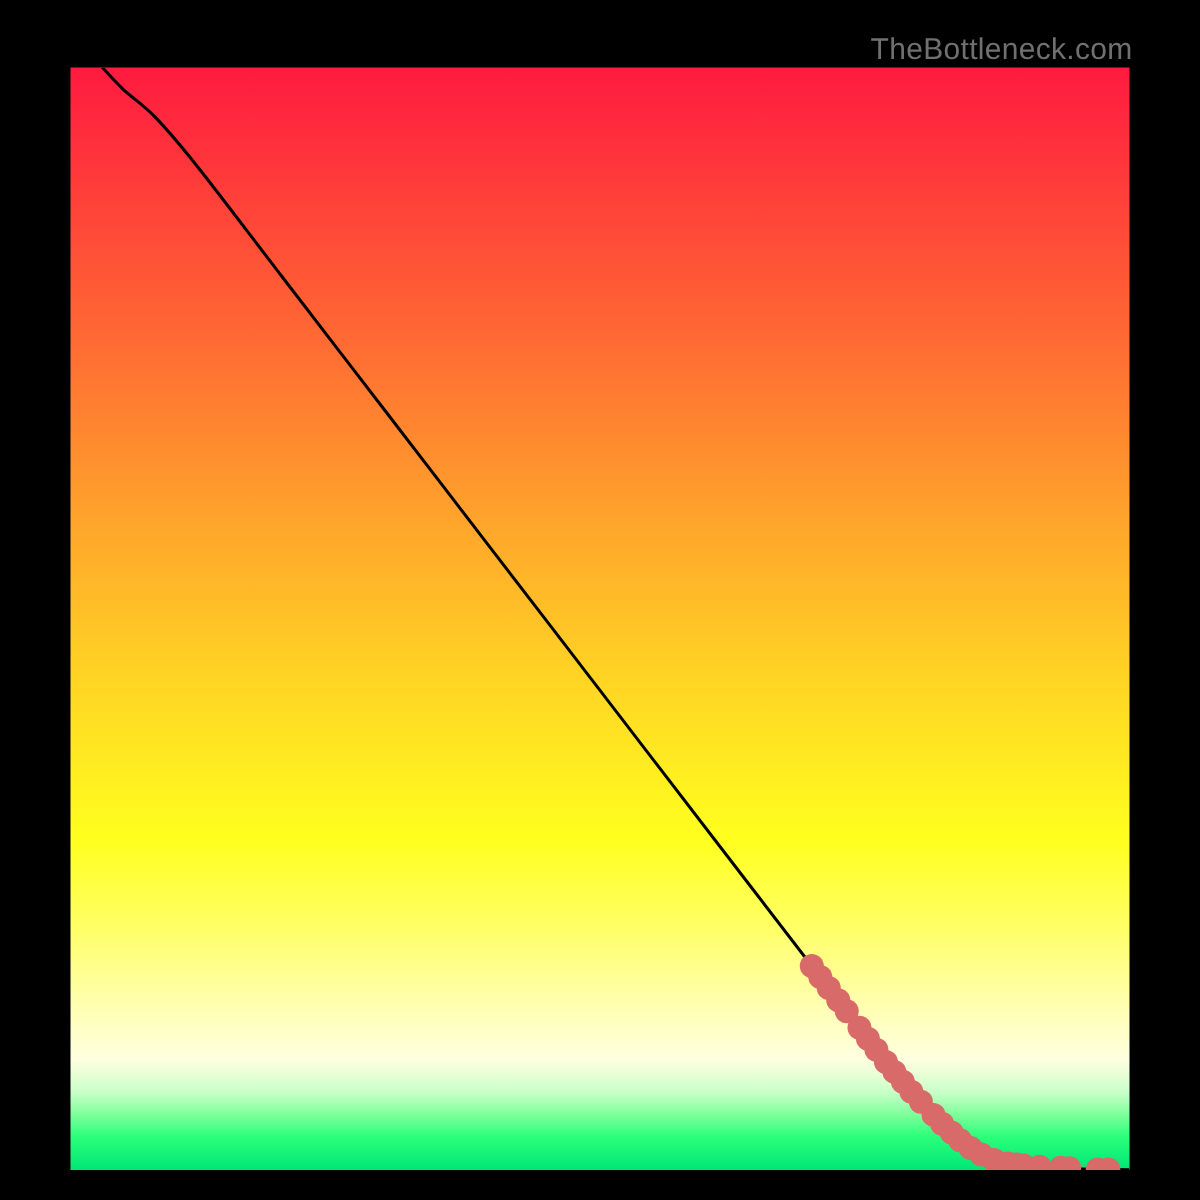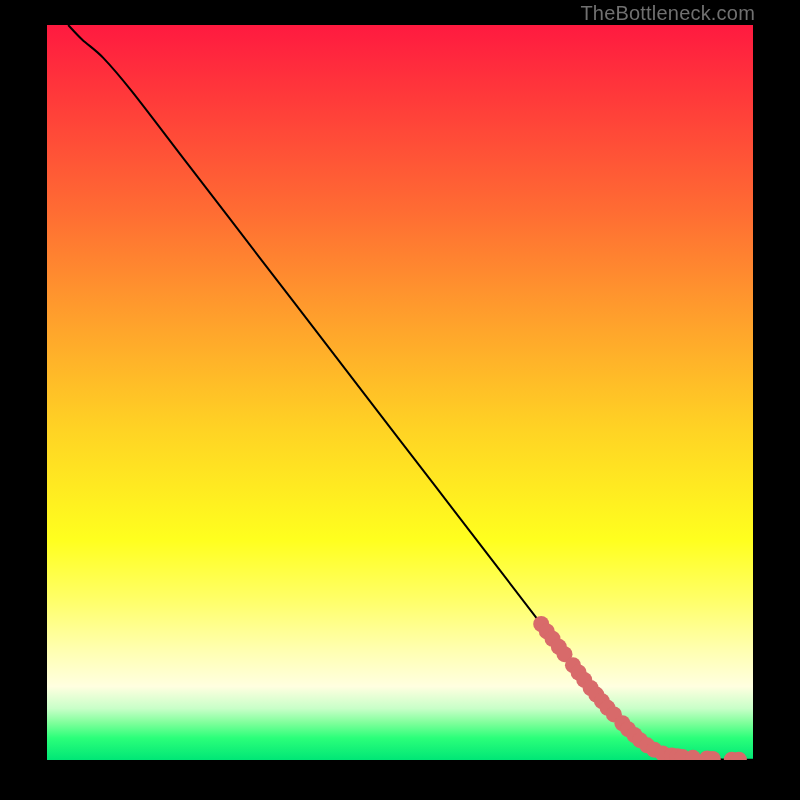--- a/index.html
+++ b/index.html
@@ -9,20 +9,21 @@
     height: 800px;
     background: #000;
     overflow: hidden;
     font-family: Arial, Helvetica, sans-serif;
   }
   .stage {
     position: relative;
     width: 800px;
     height: 604px;
     background: #000;
+    margin-top: 20px;
   }
   .plot-area {
     position: absolute;
     left: 47px;
     top: 25px;
     width: 706px;
     height: 735px;
   }
   .gradient-bg {
     position: absolute;

